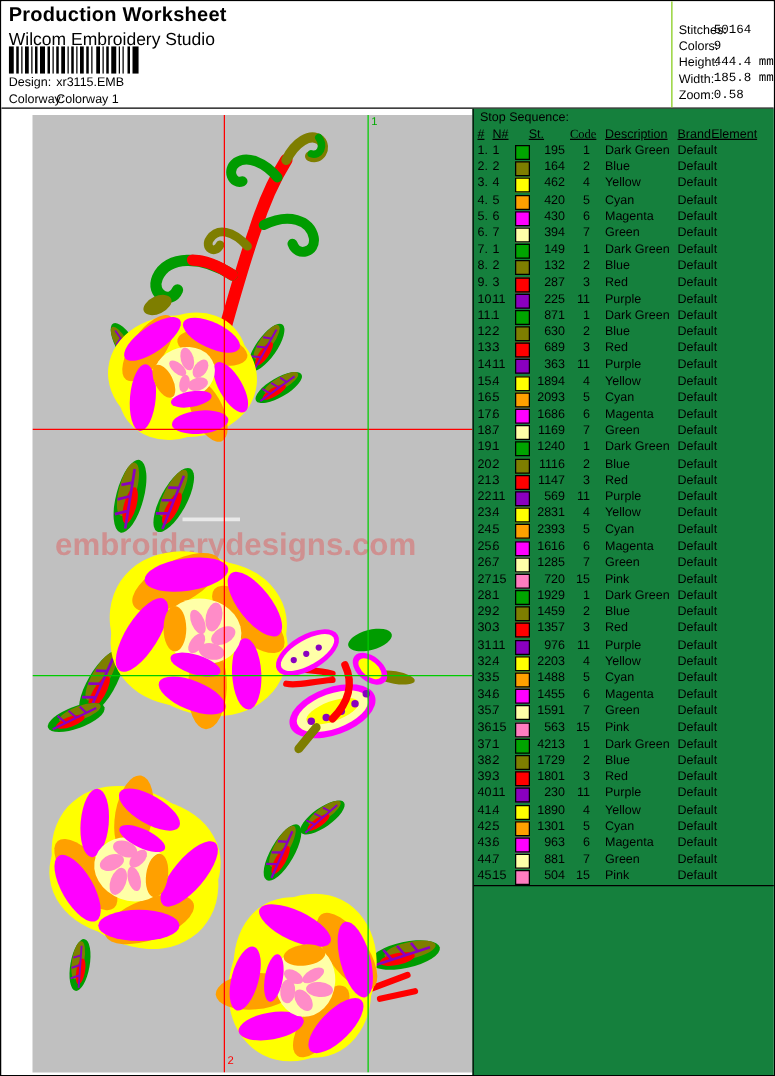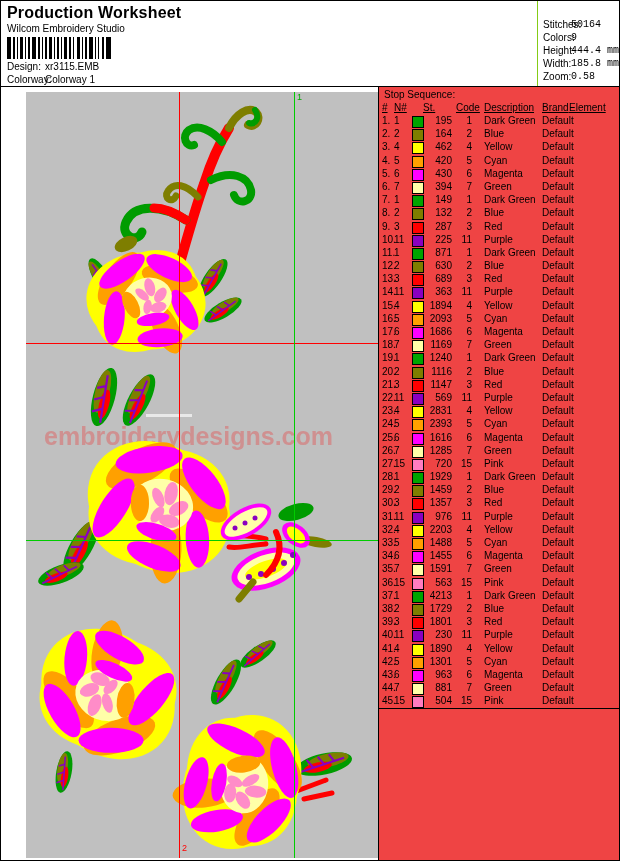--- a/index.html
+++ b/index.html
@@ -2,21 +2,21 @@
 <html><head>
 <meta charset="utf-8">
 <style>
   html,body{margin:0;padding:0;background:#fff;}
   .page{position:relative;width:620px;height:861px;background:#fff;border:1px solid #000;
         box-sizing:border-box;font-family:"Liberation Sans",sans-serif;color:#000;overflow:hidden;}
 
   
   .header{position:absolute;left:0;top:0;width:618px;height:85px;border-bottom:1px solid #000;background:#fff;}
   .title{position:absolute;left:6px;top:3px;font-size:16px;font-weight:bold;letter-spacing:0.2px;white-space:nowrap;}
-  .subtitle{position:absolute;left:6px;top:22px;font-size:10px;white-space:nowrap;}
+  .subtitle{position:absolute;left:6px;top:22px;font-size:14px;white-space:nowrap;}
   .barcode{position:absolute;left:6px;top:36px;width:104px;height:22px;}
   .fld{position:absolute;left:6px;font-size:10px;white-space:nowrap;}
   .fld .v{position:absolute;left:38px;}
   .fld-design{top:60px;}
   .fld-colorway{top:73px;}
   .hdr-info{position:absolute;left:536px;top:0;width:91px;height:85px;border-left:1px solid #84cc16;padding-top:18px;box-sizing:border-box;}
   .info-line{position:relative;height:13px;font-size:10px;padding-left:5px;white-space:nowrap;}
   .info-line .v{position:absolute;left:33px;top:0;font-family:Liberation Mono, monospace;}
 
   
@@ -30,28 +30,28 @@
   .gv-red{left:153px;}
   .gh-red{top:251px;}
   .gv-green{left:268px;background:#00CC00;}
   .gh-green{top:448px;background:#00CC00;}
   .guide-label{position:absolute;font-size:9px;line-height:9px;}
   .lbl-1{left:271px;top:1px;color:#00AA00;}
   .lbl-2{left:156px;top:752px;color:#FF0000;}
   svg.design{position:absolute;left:0;top:0;}
 
   
-  .panel{position:absolute;left:377px;top:86px;width:242px;height:774px;border-left:1px solid #000;background:#ef4444;box-sizing:border-box;}
+  .panel{position:absolute;left:377px;top:86px;width:242px;height:774px;border-left:1px solid #000;background:#15803d;box-sizing:border-box;}
   .panel-title{position:absolute;left:5px;top:2px;font-size:10px;white-space:nowrap;}
   .cols{position:absolute;left:0;top:15px;width:100%;height:13px;font-size:10px;}
   .cols span{position:absolute;text-decoration:underline;white-space:nowrap;}
   .c-seq{left:3px;}
   .c-n{left:15px;}
   .c-st{left:44px;width:29px;text-align:left;}
-  .c-code{left:77px;}
+  .c-code{left:77px;font-family:Liberation Serif, serif;}
   .c-desc{left:105px;}
   .c-brand{left:163px;text-align:right;}
   .c-elem{left:190px;}
   .rows{position:absolute;left:0;top:28px;width:100%;}
   .ss-row{position:relative;height:13.2px;font-size:10px;line-height:12px;}
   .ss-row span{position:absolute;top:0;white-space:nowrap;}
   .cell-seq{left:3px;}
   .cell-n{left:15px;}
   .swatch{left:33px;top:1px !important;width:10px;height:10px;border:1px solid #000;}
   .cell-st{left:44px;width:29px;text-align:right;}

